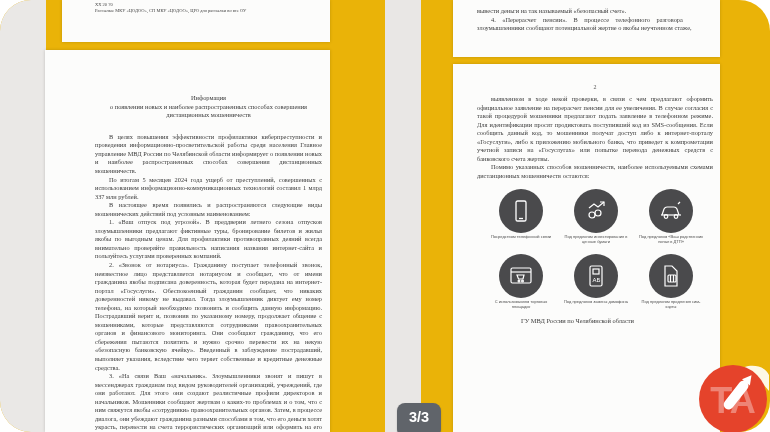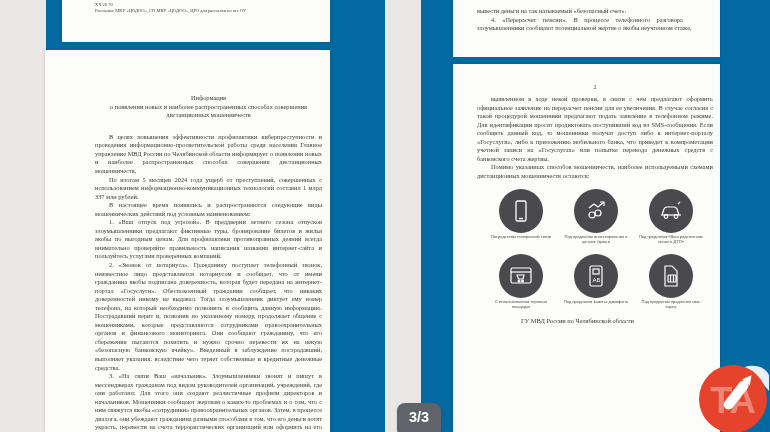--- a/index.html
+++ b/index.html
@@ -1,18 +1,18 @@
 <!DOCTYPE html>
 <html><head>
 <meta charset="utf-8">
 <style>
   html,body{margin:0;padding:0;}
   #screen{
     position:relative;width:770px;height:432px;overflow:hidden;
-    background:#0369a1;font-family:"Liberation Serif",serif;
+    background:#eab308;font-family:"Liberation Serif",serif;border-radius:31px;
   }
   .strip{position:absolute;top:0;height:432px;}
   .left-margin-strip{left:0;width:46px;background:#eae8e6;}
   .seam-strip{left:385px;width:36px;background:#e9e7e5;}
   .page{
     position:absolute;background:#fcfcfb;
     box-shadow:0 0 3px rgba(0,0,0,.18);
     color:#3b3b3b;
   }
   .soft{filter:blur(.25px);}

